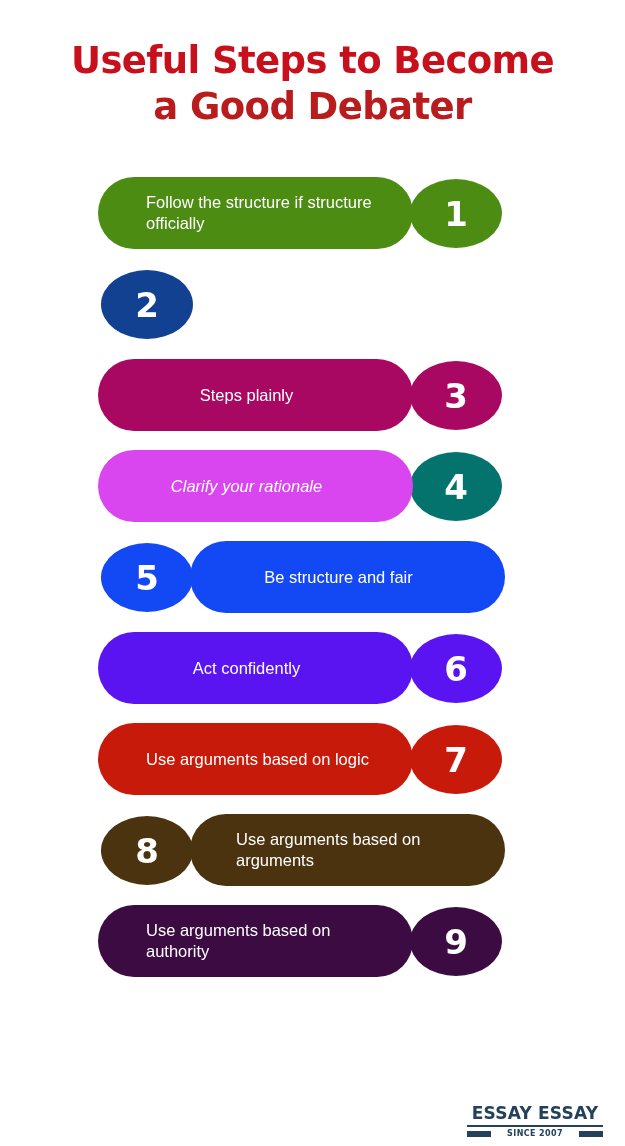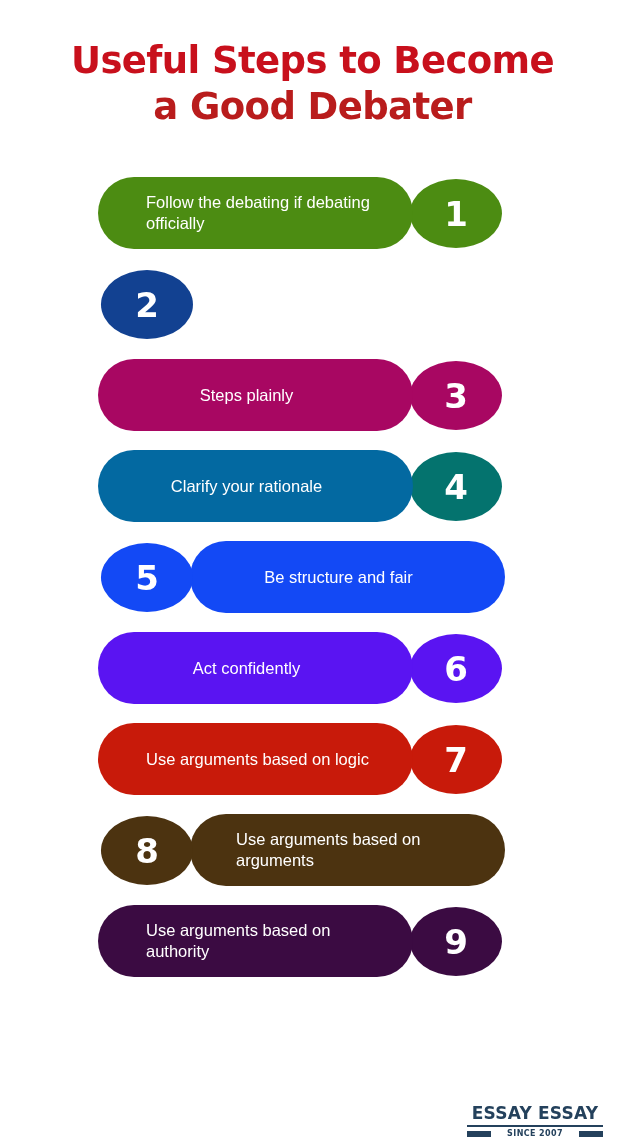--- a/index.html
+++ b/index.html
@@ -183,41 +183,41 @@
     <span class="title-line" style="color: rgb(200, 16, 28);">Useful Steps to Become</span>
     <span class="title-line" style="color: #b91c1c;">a Good Debater</span>
   </div>
 
   <div class="steps" id="steps-container">
       <div class="step-row badge-right">
         <div class="badge" style="background: rgb(76, 140, 18);">
           <span class="badge-number">1</span>
         </div>
         <div class="pill" style="background: rgb(76, 140, 18);">
-          <span class="pill-label">Follow the debating if debating officially</span>
+          <span class="pill-label">Follow the structure if structure officially</span>
         </div>
       </div>
       <div class="step-row badge-left centered">
         <div class="badge" style="background: rgb(18, 65, 145);">
           <span class="badge-number">2</span>
         </div>
       </div>
       <div class="step-row badge-right centered">
         <div class="badge" style="background: rgb(168, 7, 98);">
           <span class="badge-number">3</span>
         </div>
         <div class="pill" style="background: rgb(168, 7, 98);">
           <span class="pill-label">Steps plainly</span>
         </div>
       </div>
       <div class="step-row badge-right centered">
         <div class="badge" style="background: rgb(4, 115, 110);">
           <span class="badge-number">4</span>
         </div>
-        <div class="pill" style="background: #0369a1;">
+        <div class="pill" style="background: #d946ef; font-style: italic;">
           <span class="pill-label">Clarify your rationale</span>
         </div>
       </div>
       <div class="step-row badge-left centered">
         <div class="pill" style="background: rgb(19, 73, 245);">
           <span class="pill-label">Be structure and fair</span>
         </div>
         <div class="badge" style="background: rgb(19, 73, 245);">
           <span class="badge-number">5</span>
         </div>

